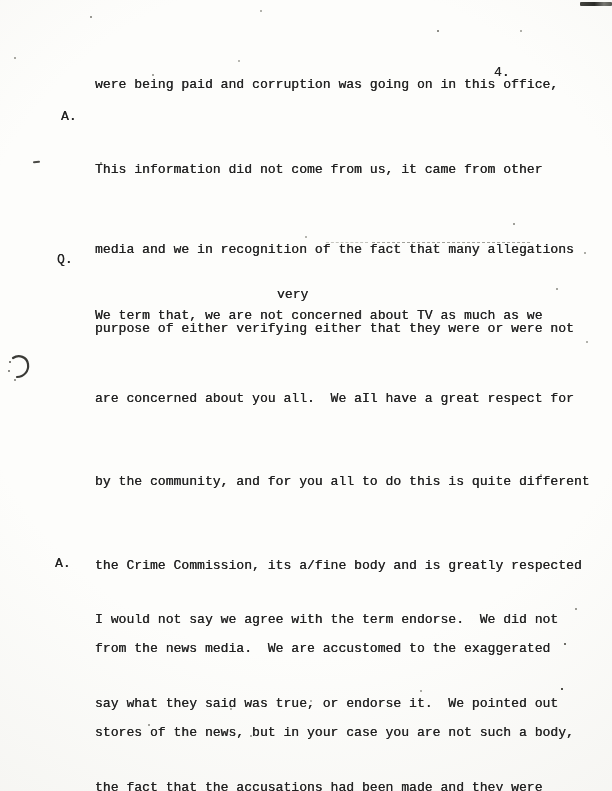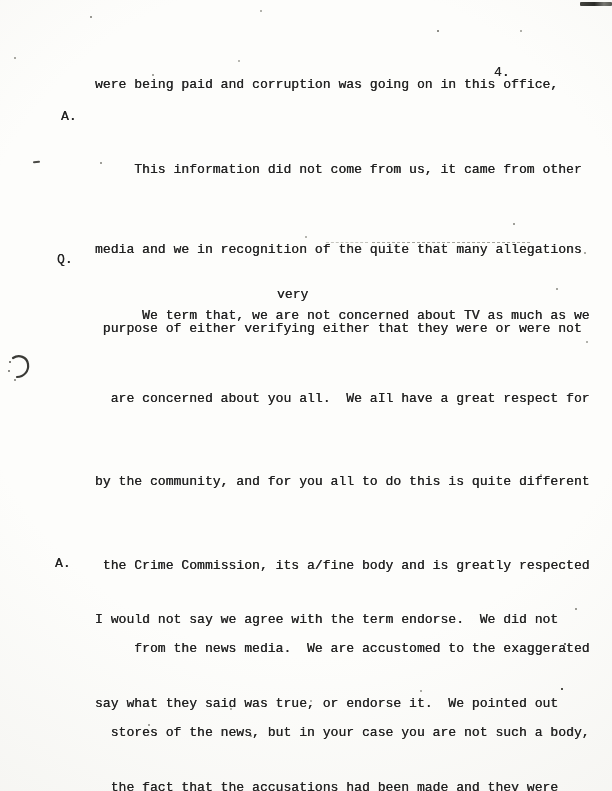--- a/index.html
+++ b/index.html
@@ -23,21 +23,21 @@
       #fdfdfb;
   }
   .typed {
     font-size: 13px;
     letter-spacing: 0.05px;
     white-space: pre;
     color: #212121;
     text-shadow: 0.3px 0 0 rgba(30,30,30,0.65), 0 0 0.6px rgba(40,40,40,0.4);
   }
   .abs { position: absolute; }
-  .line { white-space: pre; text-align: right; }
+  .line { white-space: pre; }
 
   .intro-line  { left: 95px; top: 72px;  line-height: 26px; }
   .block-a1-marker { left: 61px; top: 104px; line-height: 26.5px; }
   .block-a1    { left: 95px; top: 104px; line-height: 26.5px; }
   .block-q-marker  { left: 57px; top: 246px; line-height: 27.8px; }
   .block-q     { left: 95px; top: 246px; line-height: 27.8px; }
   .block-a2-marker { left: 55px; top: 550px; line-height: 28px; }
   .block-a2    { left: 95px; top: 550px; line-height: 28px; }
 
   .page-number { left: 494px; top: 60px; line-height: 26px; font-size: 13px; }
@@ -101,21 +101,21 @@
   <div class="abs speck-field"></div>
   <div class="abs margin-dash"></div>
 
   <div class="abs typed page-number">4.</div>
 
   <div class="abs typed intro-line">were being paid and corruption was going on in this office,</div>
 
   <div class="abs typed block-a1-marker">A.</div>
   <div class="abs typed block-a1">
     <div class="line">This information did not come from us, it came from other</div>
-    <div class="line">media and we in recognition of the quite that many allegations</div>
+    <div class="line">media and we in recognition of the fact that many allegations</div>
     <div class="line">purpose of either verifying either that they were or were not</div>
   </div>
 
   <div class="abs dashes-left"></div>
   <div class="abs dashes-right"></div>
 
   <div class="abs typed block-q-marker">Q.</div>
   <div class="abs typed block-q">
     <div class="line">We term that, we are not concerned about TV as much as we</div>
     <div class="line">are concerned about you all.  We aIl have a great respect for</div>

